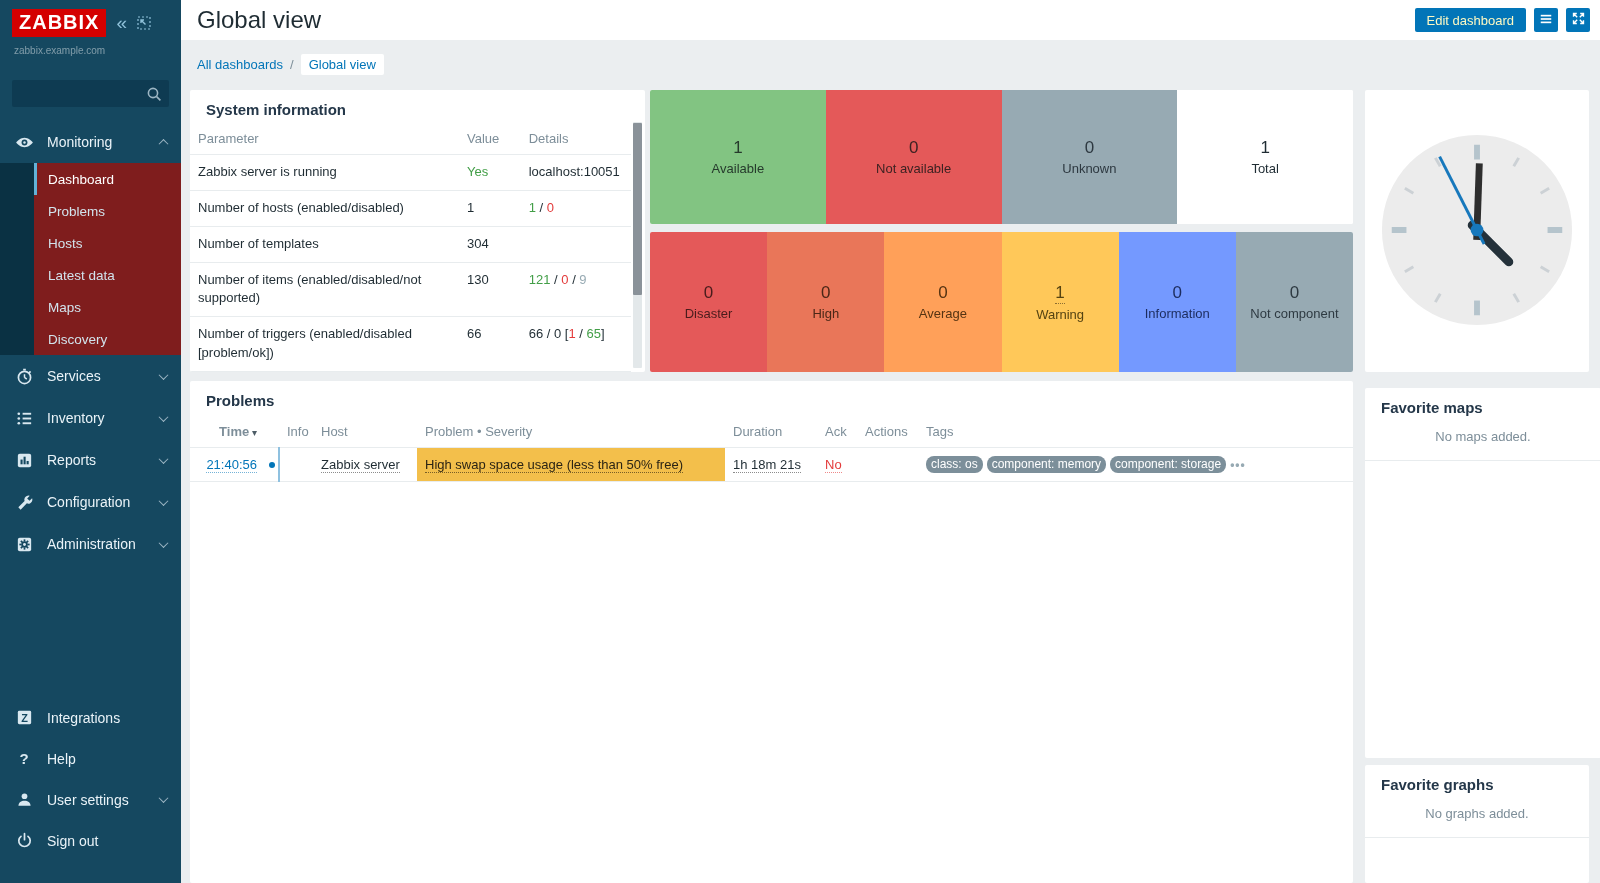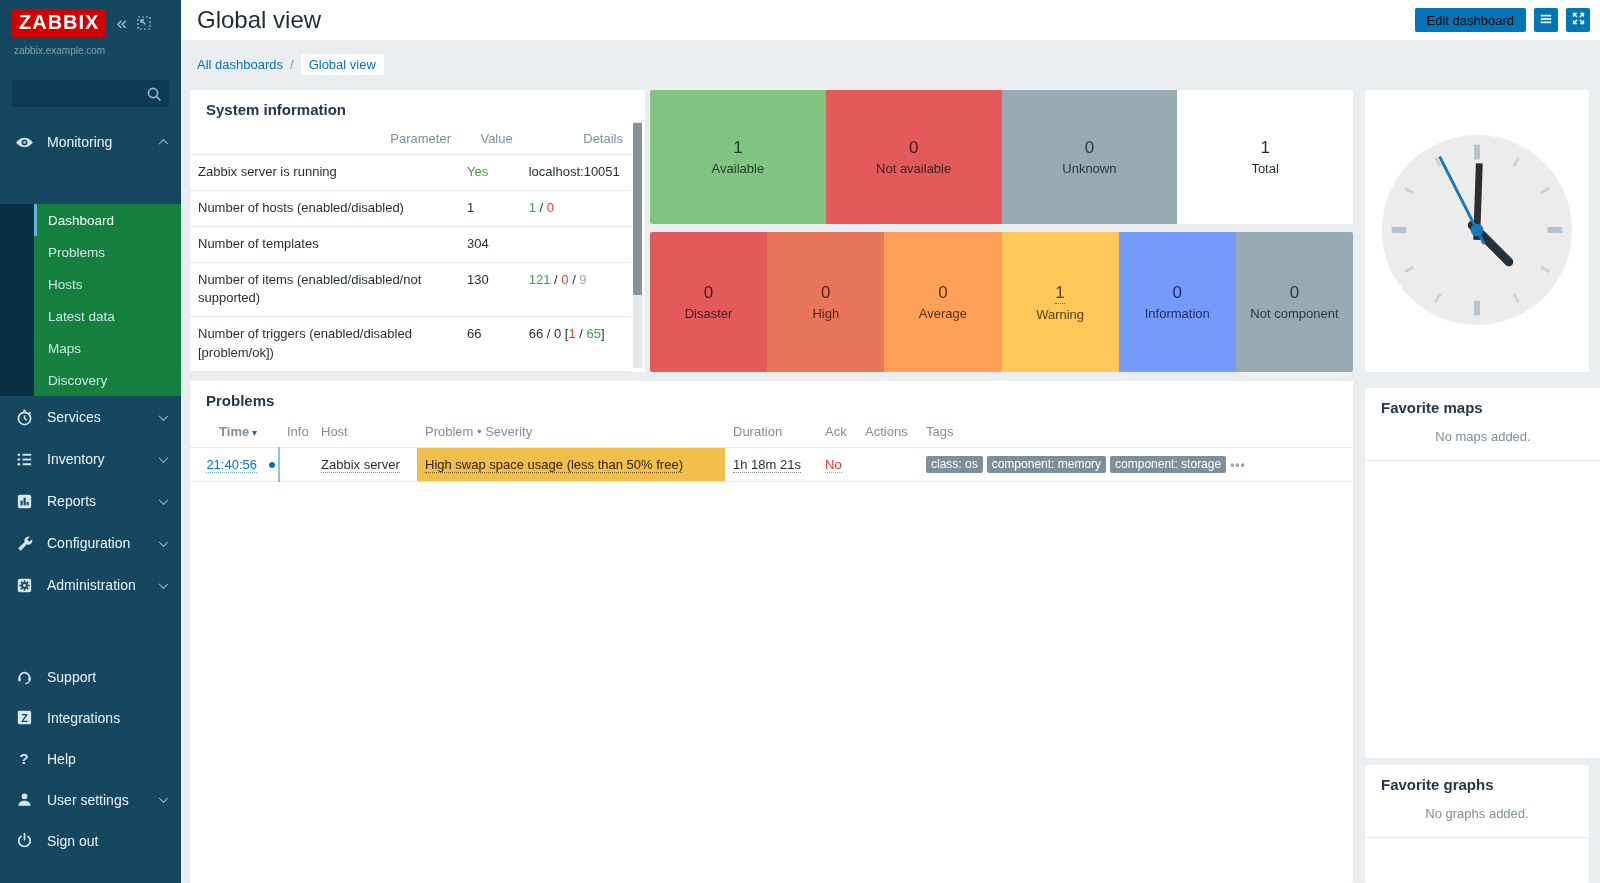--- a/index.html
+++ b/index.html
@@ -17,50 +17,50 @@
   .search-box input { width:100%; height:100%; background:transparent; border:none; outline:none; color:#dfeaf0; padding:0 30px 0 8px; font-size:13px; }
   .search-icon { position:absolute; right:6px; top:5px; }
 
   .nav { display:flex; flex-direction:column; }
   .nav-item { height:42px; display:flex; align-items:center; padding:0 14px; gap:13px; cursor:pointer; color:#eaf3f8; }
   .nav-item .nav-label { font-size:14px; flex:1; }
   .nav-icon { width:20px; height:20px; display:flex; align-items:center; justify-content:center; }
   .chev { display:inline-block; width:7px; height:7px; border-right:1.6px solid #9db6c4; border-bottom:1.6px solid #9db6c4; }
   .chev.down { transform:rotate(45deg) translate(-1px,-1px); }
   .chev.up { transform:rotate(-135deg) translate(-1px,-1px); }
-  .submenu { background:#15803d; position:relative;margin-top:41px; }
+  .submenu { background:#7f1d1d; position:relative; }
   .submenu::before { content:""; position:absolute; left:0; top:0; bottom:0; width:34px; background:#0a3143; }
   .submenu-item { height:32px; display:flex; align-items:center; padding-left:48px; color:#d2e3ec; font-size:13.5px; cursor:pointer; position:relative; }
   .submenu-item.active { color:#fff; }
   .submenu-item.active::before { content:""; position:absolute; left:34px; top:0; bottom:0; width:3px; background:#64b2d8; }
 
   .nav-footer { margin-top:auto; padding-bottom:22px; display:flex; flex-direction:column; }
   .nav-footer .nav-item { height:41px; }
   .help-glyph { color:#d9e8f0; font-size:15px; font-weight:bold; }
 
   
   .main { flex:1; position:relative; background:#ebeef0; }
   .topbar { height:40px; background:#fff; display:flex; align-items:center; padding:0 10px 0 16px; }
   .page-title { font-size:24px; font-weight:400; color:#1f2c33; }
   .topbar-controls { margin-left:auto; display:flex; align-items:center; gap:8px; }
-  .btn-primary { background:#0275b8; color:#000000; border:none; border-radius:2px; height:24px; padding:0 12px; font-size:13px; cursor:pointer; font-family:inherit; }
+  .btn-primary { background:#0275b8; color:#fef9c3; border:none; border-radius:2px; height:24px; padding:0 12px; font-size:13px; cursor:pointer; font-family:inherit; }
   .icon-btn { background:#0275b8; border:none; border-radius:2px; width:24px; height:24px; display:flex; align-items:center; justify-content:center; cursor:pointer; }
 
   .breadcrumb { position:absolute; left:16px; top:54px; display:flex; align-items:center; gap:7px; font-size:13px; }
   .bc-link { color:#0275b8; cursor:pointer; }
   .bc-sep { color:#7d8e99; }
   .bc-current { background:#fff; color:#0275b8; padding:3px 8px; border-radius:2px; cursor:pointer; }
 
   .widget { position:absolute; background:#fff; border-radius:2px; overflow:hidden; }
   .widget-title { font-size:15px; font-weight:bold; color:#243749; padding:11px 16px 7px 16px; }
 
   
   #w-sysinfo { left:9px; top:90px; width:455px; height:282px; }
   .si-table { width:calc(100% - 14px); border-collapse:collapse; font-size:13px; }
-  .si-table th { text-align:right; color:#7d8e99; font-weight:400; padding:6px 8px 8px 8px; }
+  .si-table th { text-align:left; color:#7d8e99; font-weight:400; padding:6px 8px 8px 8px; }
   .si-table td { padding:8px; border-top:1px solid #e8ecee; vertical-align:top; line-height:1.45; }
   .si-scroll-track { position:absolute; right:3px; top:32px; bottom:4px; width:9px; background:#e3e8ea; border-radius:1px; }
   .si-scroll-thumb { position:absolute; left:0; right:0; top:1px; height:70%; background:#8a9299; border-radius:1px; }
   .c-green { color:#429e47; }
   .c-red { color:#e33b3b; }
   .c-muted { color:#97aab3; }
   .c-default { color:#1f2c33; }
 
   
   #w-availability { left:469px; top:90px; width:703px; height:134px; display:flex; }
@@ -82,21 +82,21 @@
   .sort-caret { color:#4d5c66; font-size:10px; }
   .time-link { color:#0275b8; border-bottom:1px dotted rgba(2,117,184,0.55); cursor:pointer; }
   td.col-time { text-align:right; }
   td.col-marker { position:relative; border-right:2px solid #8fc1e0; padding:0; }
   .event-dot { position:absolute; left:4px; top:50%; margin-top:-3px; width:6px; height:6px; border-radius:50%; background:#0275b8; }
   .host-link, .duration-link { border-bottom:1px dotted rgba(0,0,0,0.45); cursor:pointer; }
   td.col-problem { background:#f3bf4b; }
   .problem-link { border-bottom:1px dotted rgba(0,0,0,0.5); cursor:pointer; color:#2b2414; }
   .ack-no { color:#e33b3b; border-bottom:1px dotted rgba(227,59,59,0.6); cursor:pointer; }
   .tags-wrap { display:flex; align-items:center; gap:4px; }
-  .tag-chip { background:#7c8f9a; color:#fff; font-size:12px; padding:1px 5px 2px 5px; border-radius:2px; cursor:pointer; }
+  .tag-chip { background:#7c8f9a; color:#fff; font-size:12px; padding:1px 5px 2px 5px; border-radius:8px; cursor:pointer; }
   .more-tags { color:#97aab3; font-weight:bold; letter-spacing:1px; cursor:pointer; font-size:12px; }
 
   
   #w-favmaps { left:1184px; top:388px; width:236px; height:370px; }
   #w-favgraphs { left:1184px; top:765px; width:224px; height:118px; }
   .empty-msg { color:#7d8e99; text-align:center; padding:6px 0 16px 0; border-bottom:1px solid #e8ecee; font-size:13px; }
 </style>
 </head>
 <body>
 
@@ -219,31 +219,20 @@
               <rect x="9.1" y="13" width="1.8" height="2.4" transform="rotate(-45 10 10)"></rect>
             </g>
             <circle cx="10" cy="10" r="1.5" fill="#d9e8f0"></circle>
           </svg>
         </span>
         <span class="nav-label">Administration</span>
         <span class="chev down"></span>
       </div>
     </nav>
   <div class="nav nav-footer">
-      <div class="nav-item">
-        <span class="nav-icon">
-          <svg width="19" height="19" viewBox="0 0 20 20">
-            <path d="M4.5 11.5a5.5 5.5 0 0111 0" fill="none" stroke="#d9e8f0" stroke-width="1.8"></path>
-            <rect x="3.4" y="10.8" width="2.6" height="4.4" rx="1.2" fill="#d9e8f0"></rect>
-            <rect x="14" y="10.8" width="2.6" height="4.4" rx="1.2" fill="#d9e8f0"></rect>
-            <path d="M15.2 15.2a4.6 3.2 0 01-4.4 2.2" fill="none" stroke="#d9e8f0" stroke-width="1.4"></path>
-          </svg>
-        </span>
-        <span class="nav-label">Support</span>
-      </div>
       <div class="nav-item">
         <span class="nav-icon">
           <svg width="19" height="19" viewBox="0 0 20 20">
             <rect x="3" y="3" width="14" height="14" rx="1.5" fill="#d9e8f0"></rect>
             <text x="10" y="14.3" text-anchor="middle" font-size="11.5" font-weight="bold" fill="#154860" font-family="Liberation Sans, sans-serif">Z</text>
           </svg>
         </span>
         <span class="nav-label">Integrations</span>
       </div>
       <div class="nav-item">

